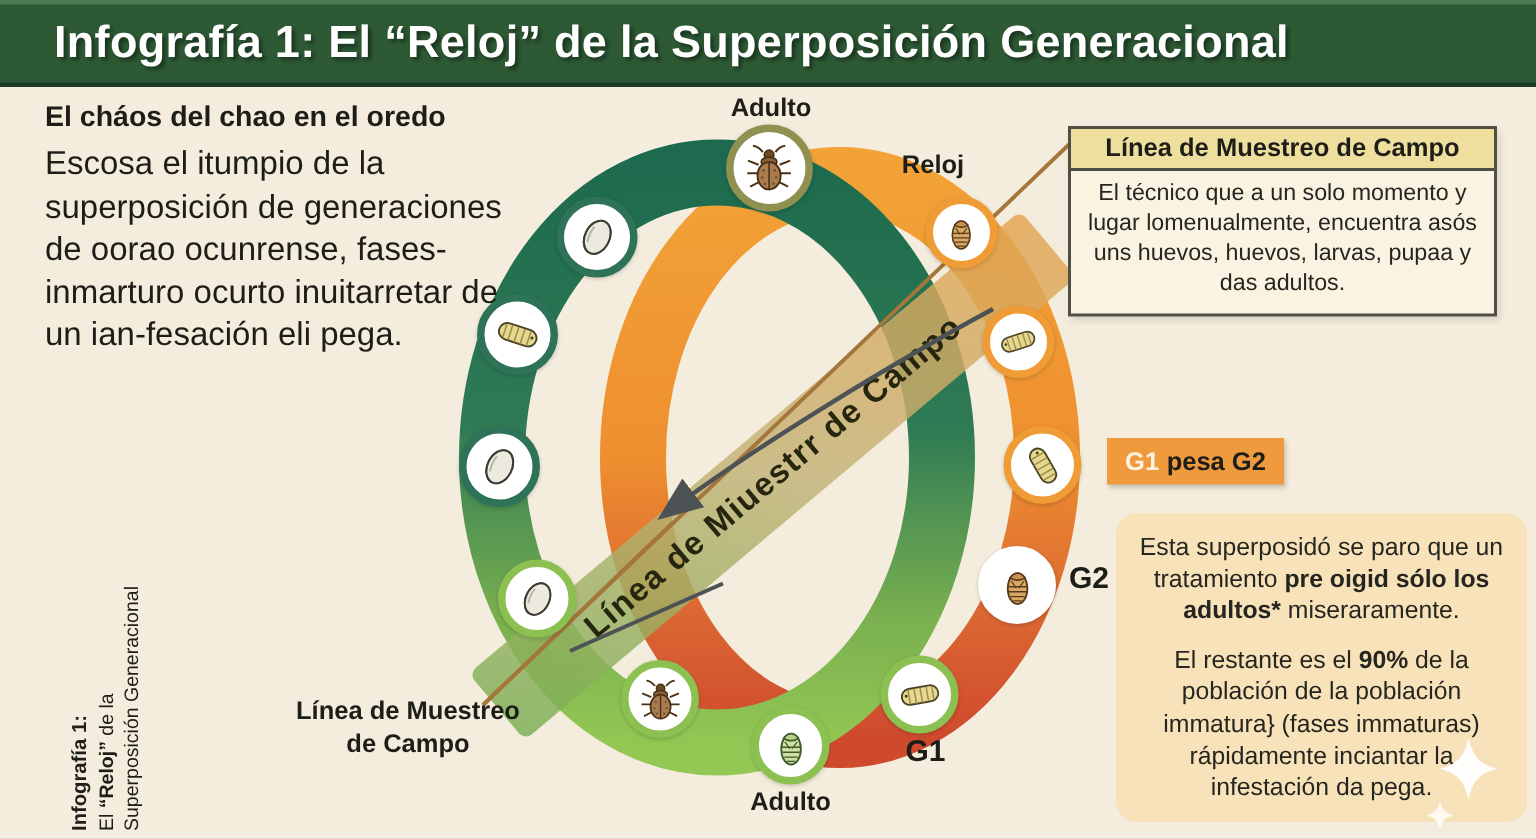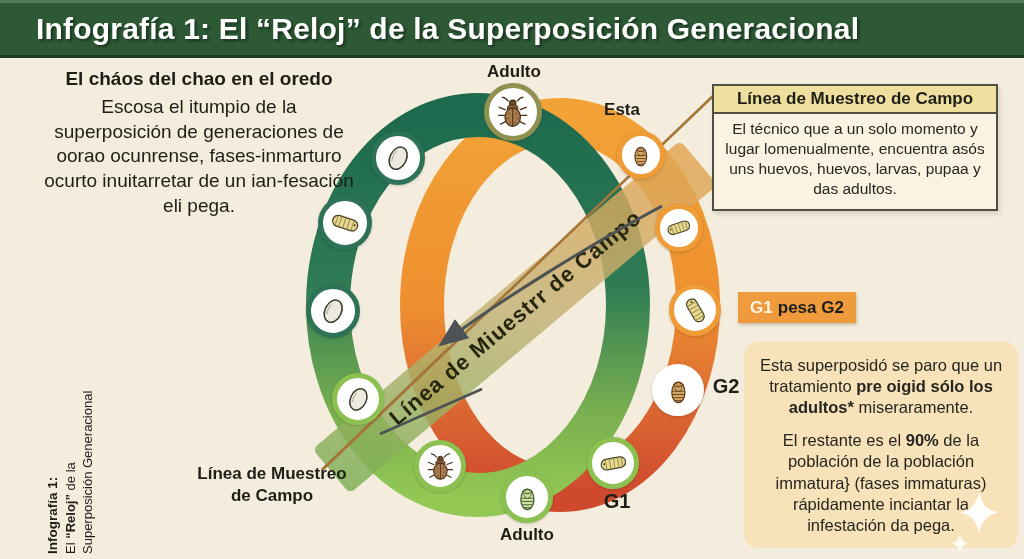--- a/index.html
+++ b/index.html
@@ -14,23 +14,23 @@
     background:#2d5a35;border-top:3px solid #4e7d54;border-bottom:3px solid #1c3b22;
     box-sizing:border-box;display:flex;align-items:center;
   }
   .titlebar h1{
     margin:0 0 0 36px;font-size:30px;font-weight:bold;color:#ffffff;
     letter-spacing:.2px;text-shadow:2px 2px 3px rgba(0,0,0,.45);white-space:nowrap;
   }
   
   svg.diagram{position:absolute;left:0;top:0;width:1024px;height:559px;}
   
-  .intro{position:absolute;left:44px;top:68px;width:310px;color:#1e1e18;text-align:center;}
+  .intro{position:absolute;left:30px;top:68px;width:310px;color:#1e1e18;}
   .intro h2{margin:0 0 5px 0;font-size:19px;font-weight:bold;}
-  .intro p{margin:0;font-size:19px;line-height:1.3;}
+  .intro p{margin:0;font-size:22px;line-height:1.3;}
   
   .sampling-box{
     position:absolute;left:712px;top:84px;width:286px;
     border:2px solid #4f4f45;background:#faf3e2;box-sizing:border-box;
     box-shadow:2px 3px 5px rgba(0,0,0,.12);
   }
   .sampling-box .hd{
     background:#eedf9f;border-bottom:2px solid #4f4f45;
     font-size:17px;font-weight:bold;text-align:center;padding:3px 4px;color:#1e1e18;
   }
@@ -248,21 +248,21 @@
         <use href="#sym-larva"></use>
       </svg>
   </div>
   <div class="node" style="left:371px;top:131px;width:54px;height:54px;border:5px solid #2e7357;">
     <svg viewBox="0 0 40 40">
         <use href="#sym-egg"></use>
       </svg>
   </div>
 
   <div class="lbl lbl-17" style="left:514px;top:62px;">Adulto</div>
-  <div class="lbl lbl-17" style="left:622px;top:100px;">Esta</div>
+  <div class="lbl lbl-17" style="left:622px;top:100px;">Reloj</div>
   <div class="lbl lbl-20" style="left:726px;top:375px;">G2</div>
   <div class="lbl lbl-20" style="left:617px;top:490px;">G1</div>
   <div class="lbl lbl-17" style="left:527px;top:525px;">Adulto</div>
 
   <div class="sampling-label">Línea de Muestreo de Campo</div>
 
   <div class="side-caption">
     <div class="l1">Infografía 1:</div>
     <div><span>El </span><b>“Reloj”</b><span> de la</span></div>
     <div>Superposición Generacional</div>

